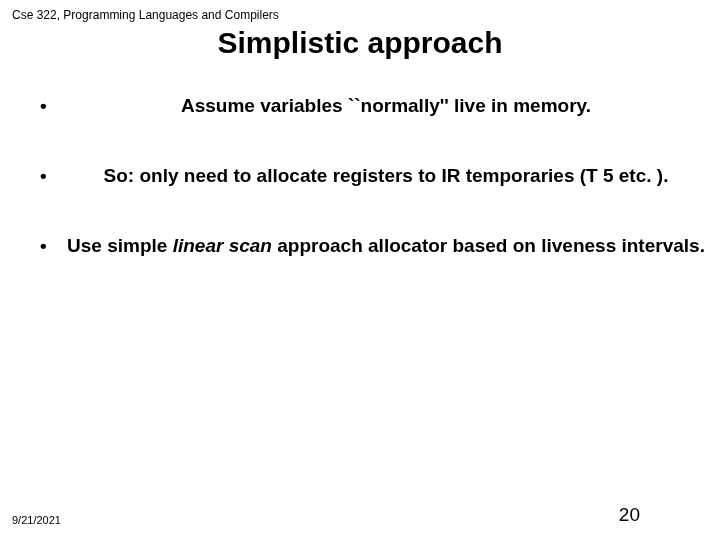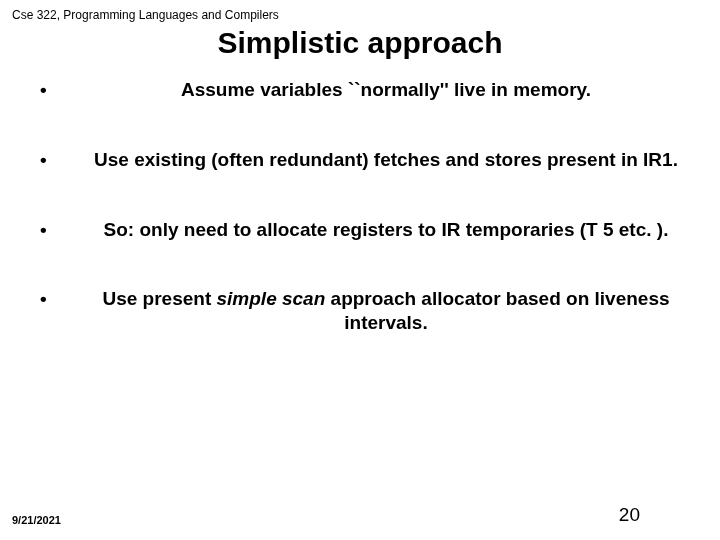--- a/index.html
+++ b/index.html
@@ -18,21 +18,21 @@
     }
     .course-header {
       font-size: 12px;
       font-weight: normal;
       margin-bottom: 4px;
     }
     .title {
       font-size: 30px;
       font-weight: bold;
       text-align: center;
-      margin-bottom: 18px;
+      margin-bottom: 34px;
       margin-left: 60px;
       margin-right: 60px;
     }
     .bullets {
       list-style: none;
       padding-left: 28px;
     }
     .bullets li {
       font-size: 19px;
       font-weight: bold;
@@ -56,39 +56,38 @@
       position: absolute;
       bottom: 14px;
       left: 12px;
       right: 12px;
       display: flex;
       justify-content: space-between;
       align-items: flex-end;
     }
     .footer-date {
       font-size: 11px;
-      font-weight: bold;
+      font-weight: normal;
     }
     .footer-page {
       font-size: 19px;
       margin-right: 68px;
     }
   </style>
 </head>
 <body>
 
 <div class="course-header">Cse 322, Programming Languages and Compilers</div>
 
 <div class="title">Simplistic approach</div>
 
 <ul class="bullets">
   <li>Assume variables ``normally'' live in memory.</li>
-  <li>Use existing (often redundant) fetches and stores present in IR1.</li>
   <li>So: only need to allocate registers to IR temporaries (T 5 etc. ).</li>
   <li>
-    <span>Use present </span><span class="italic">simple scan</span><span> approach allocator based on liveness intervals.</span>
+    <span>Use simple </span><span class="italic">linear scan</span><span> approach allocator based on liveness intervals.</span>
   </li>
 </ul>
 
 <div class="footer">
   <span class="footer-date">9/21/2021</span>
   <span class="footer-page">20</span>
 </div>
 
 </body></html>

